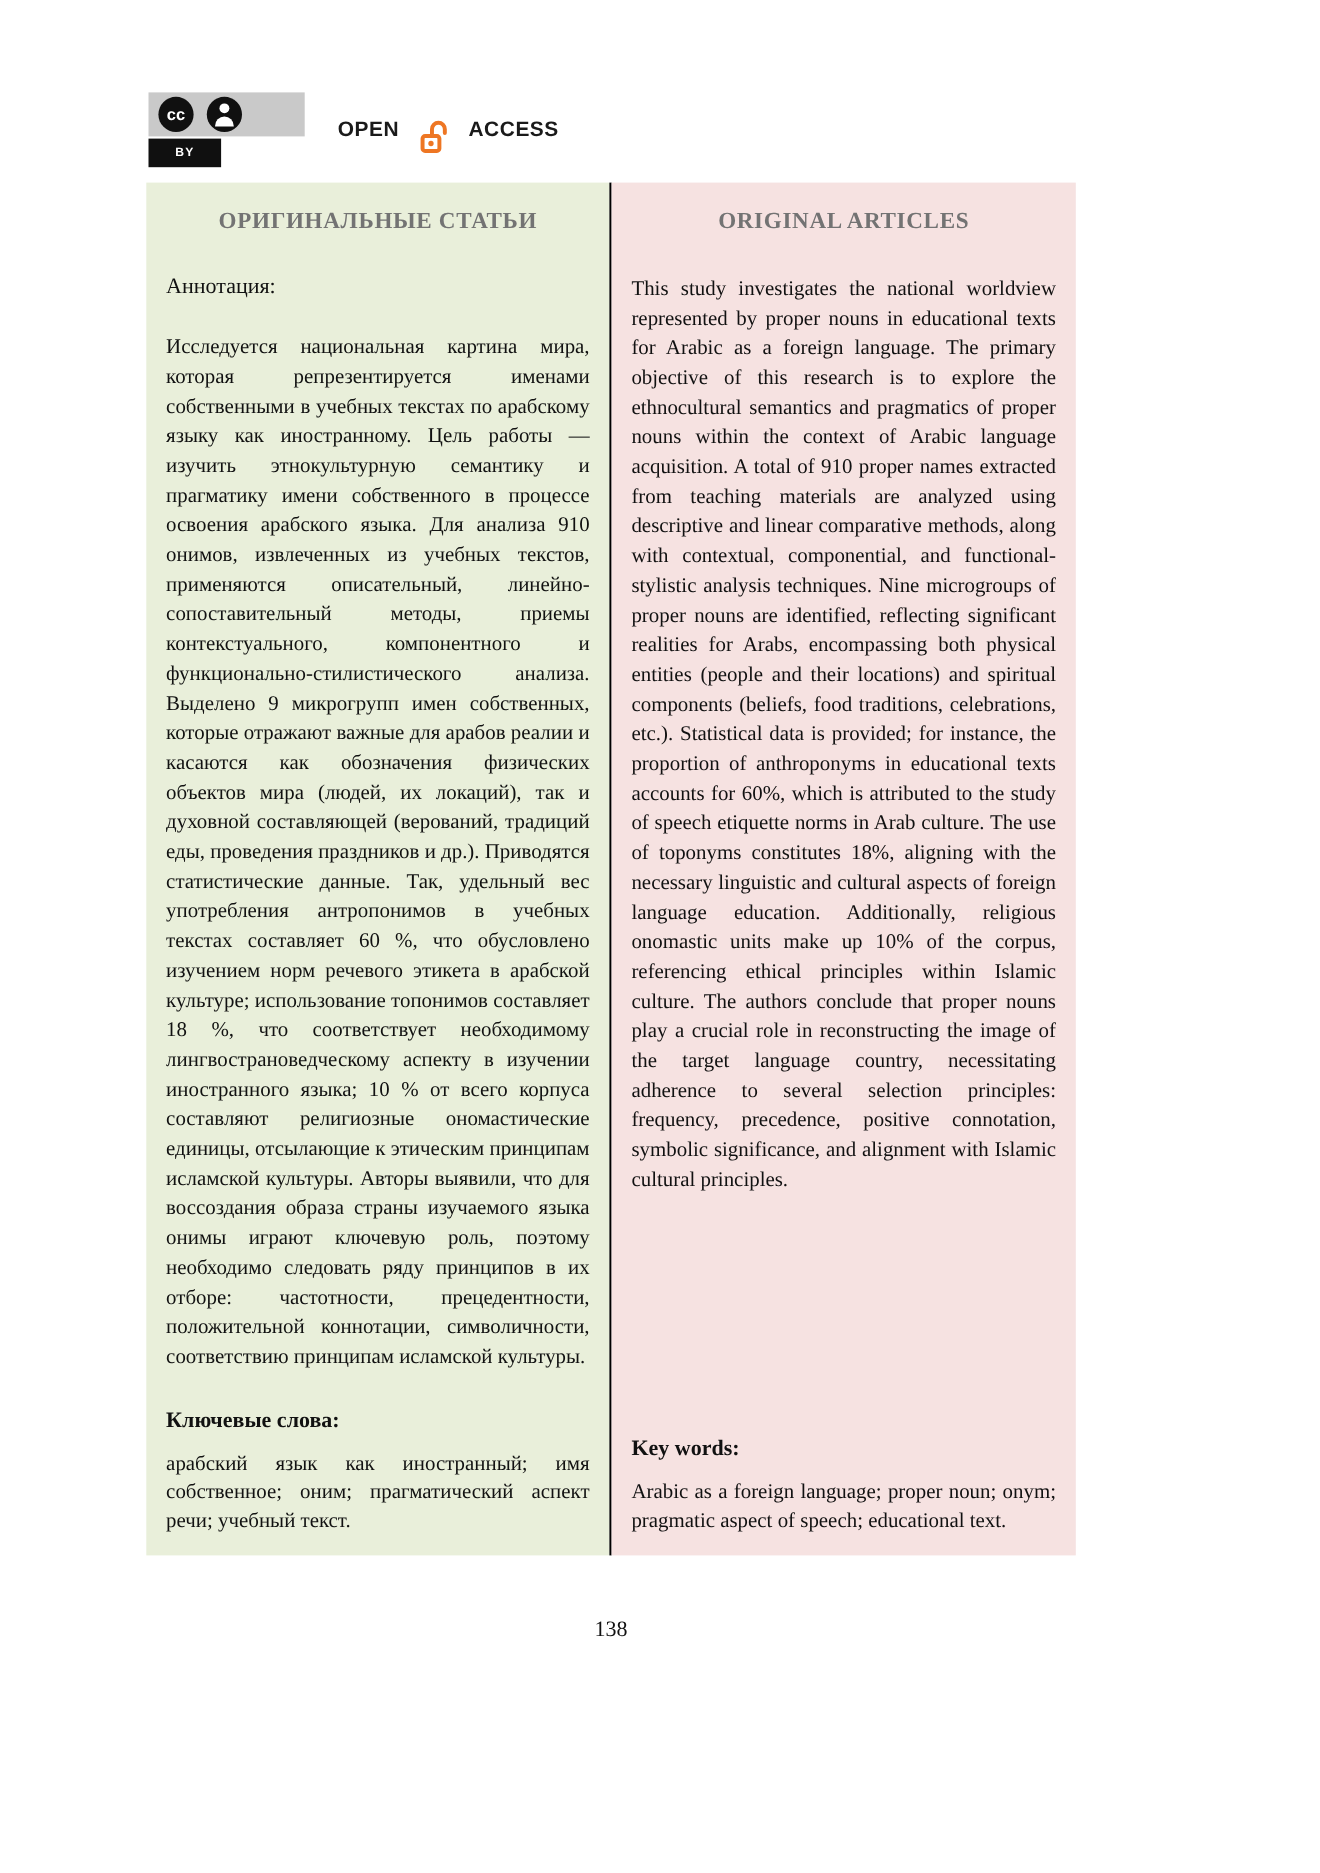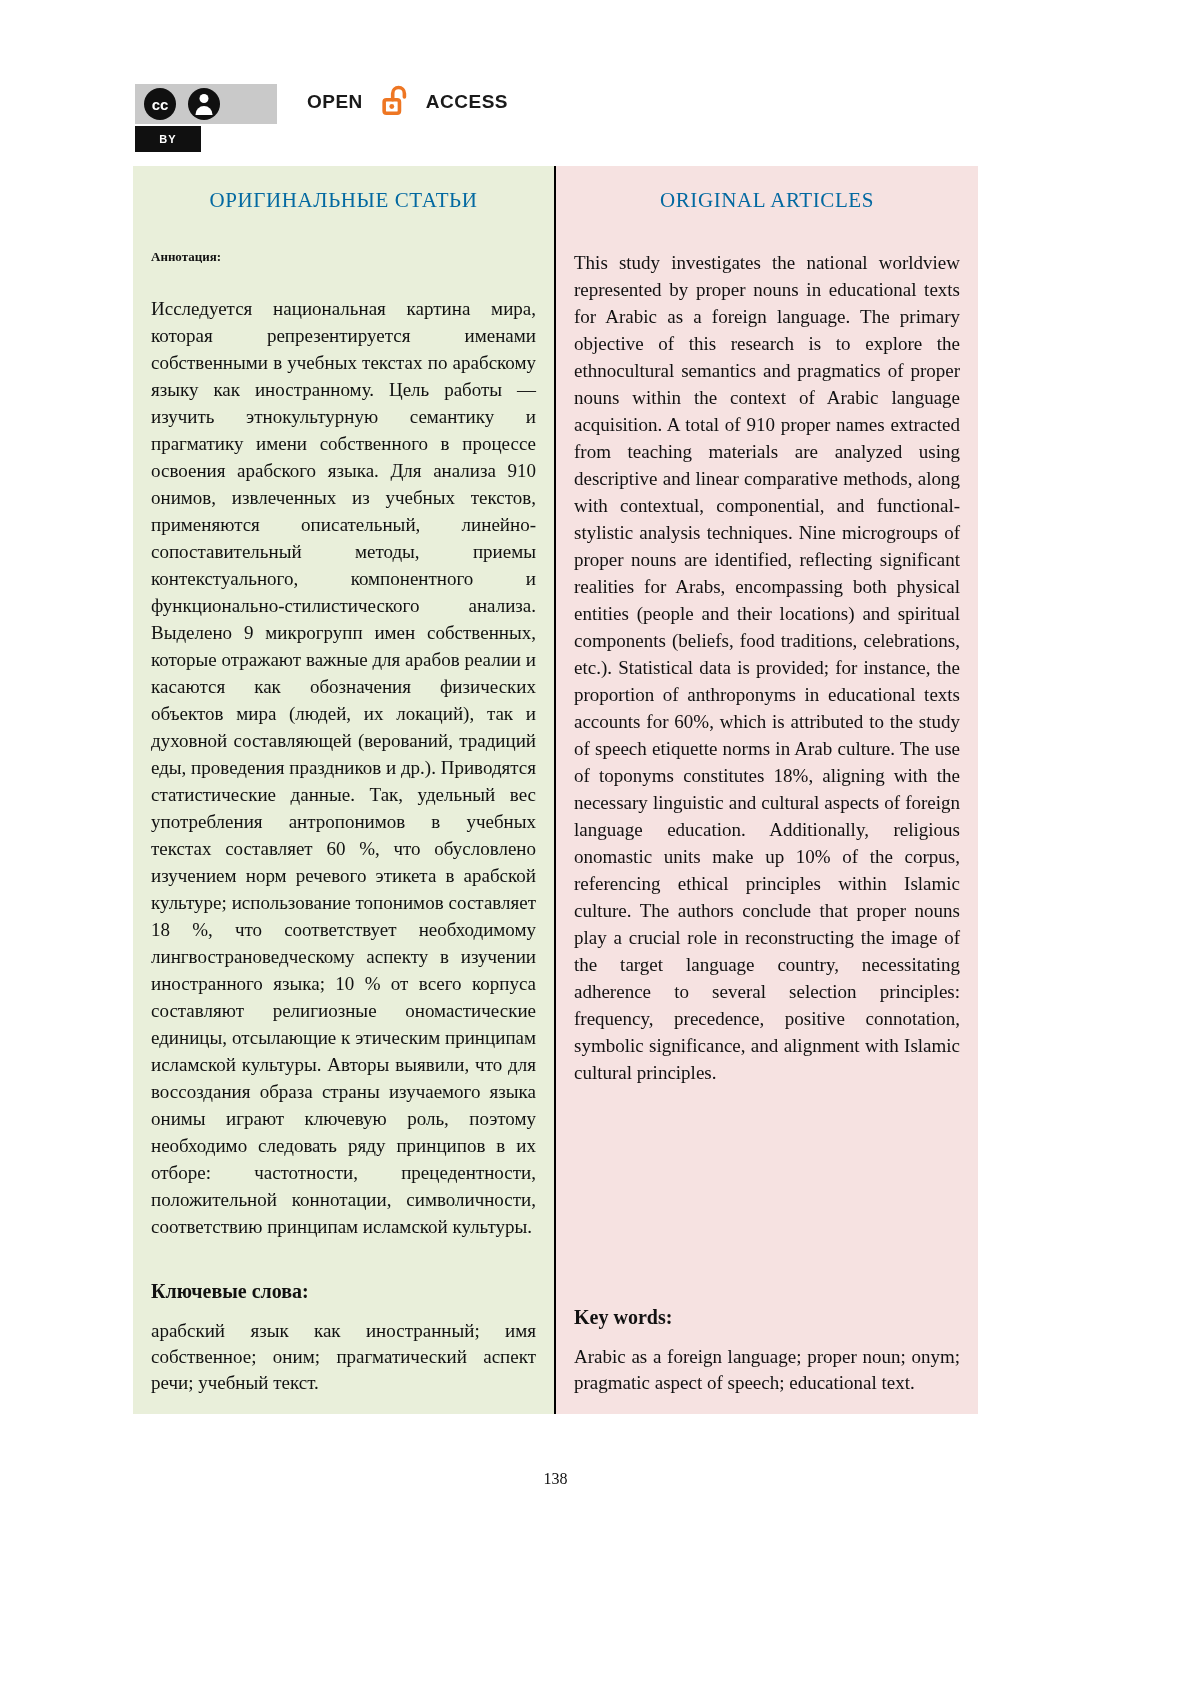--- a/index.html
+++ b/index.html
@@ -25,21 +25,21 @@
   .p-head { position:absolute; top:6px; left:50%; transform:translateX(-50%);
     width:9px; height:9px; border-radius:50%; background:#fff; }
   .p-body { position:absolute; bottom:5px; left:50%; transform:translateX(-50%);
     width:17px; height:9px; border-radius:9px 9px 0 0; background:#fff; }
   .by-box {
     position:absolute; left:0; top:42px; width:66px; height:26px; background:#101010;
     color:#fff; font-family:"Liberation Sans", sans-serif; font-weight:bold; font-size:11px;
     display:flex; align-items:center; justify-content:center; letter-spacing:1px;
   }
 
-  .oa { display:flex; align-items:center; gap:18px; margin-top:0; }
+  .oa { display:flex; align-items:flex-start; gap:18px; margin-top:24px; }
   .oa-text {
     font-family:"Liberation Sans", sans-serif; font-weight:bold; font-size:19px;
     color:#1a1a1a; letter-spacing:0.5px;
   }
   .lock { display:block; }
 
   
   .journal-info {
     position:absolute; top:88px; right:223px; text-align:right;
     font-family:"Liberation Mono", monospace; font-size:15.5px; line-height:21px; color:#141414;
@@ -53,33 +53,34 @@
   .col {
     display:flex; flex-direction:column; overflow:hidden;
     padding:22px 18px 18px 18px;
   }
   .col-left  { width:421px; background:#e9efda; }
   .col-right { width:422px; background:#f6e2e1; }
   .divider   { width:2px; background:#000; }
 
   .col-title {
     text-align:center; font-size:21px; letter-spacing:0.6px; margin-bottom:36px;
-    color:#0369a1;
+    color:#737373;
+    font-weight:bold;
   }
-  .abs-label { font-weight:bold; font-size:13px; margin-bottom:30px; }
+  .abs-label { font-weight:normal; font-size:20px; margin-bottom:30px; }
   .abs-text  { font-size:19px; line-height:27px; text-align:justify; }
 
   .keywords  { margin-top:auto; padding-top:14px; }
   .kw-label  { font-weight:bold; font-size:20px; margin-bottom:2px; }
   .kw-text   { font-size:19px; line-height:26px; text-align:justify;margin-top:15px; }
 
   
   .page-number {
     position:absolute; top:1470px; left:133px; width:845px;
-    text-align:center; font-size:16px; color:#111;
+    text-align:center; font-size:20px; color:#111;
   }
 </style>
 </head>
 <body>
 
 <div class="page">
 
   <div class="badges">
 
     <div class="cc-badge">

